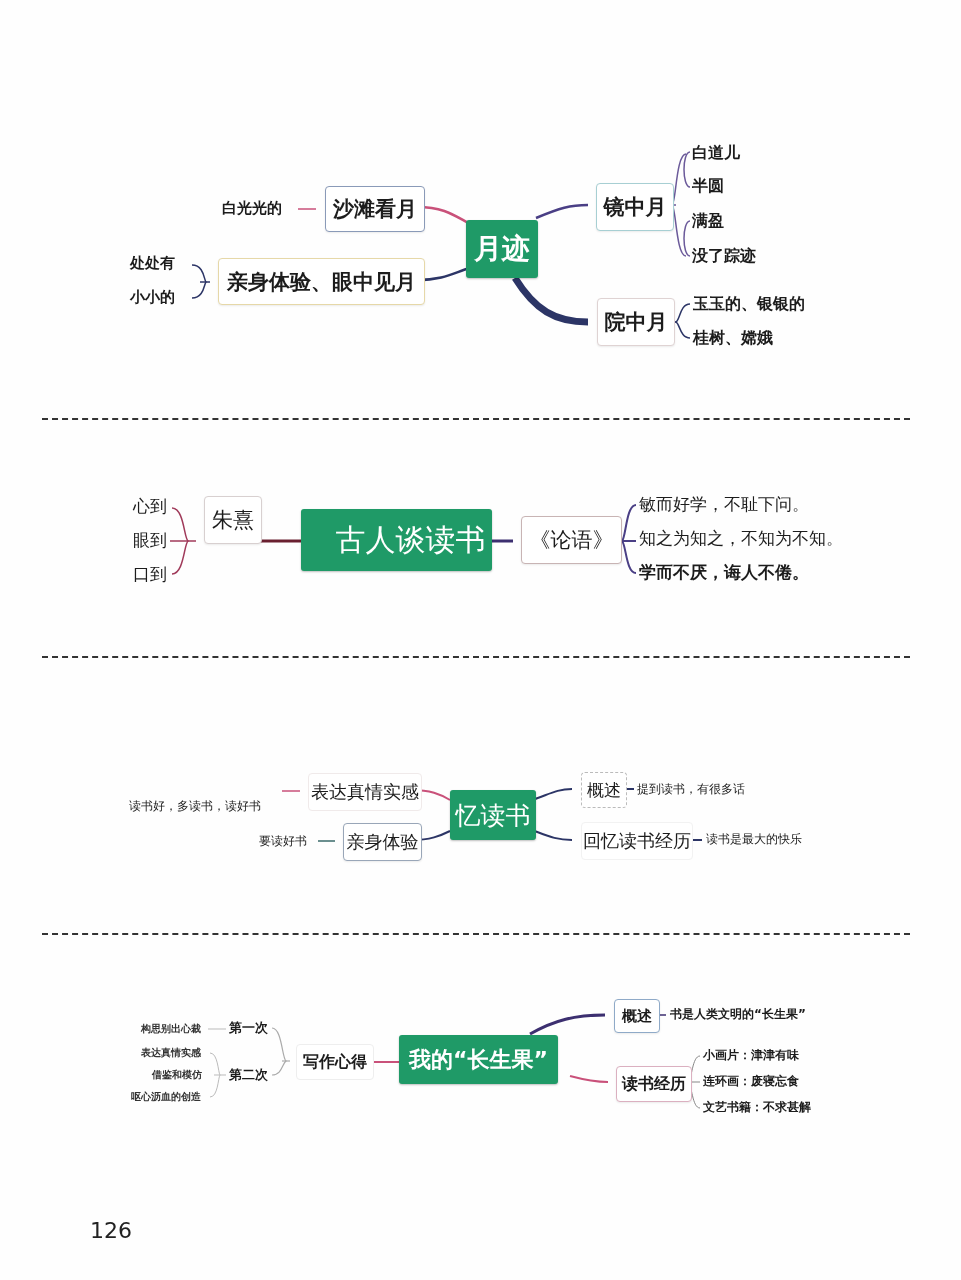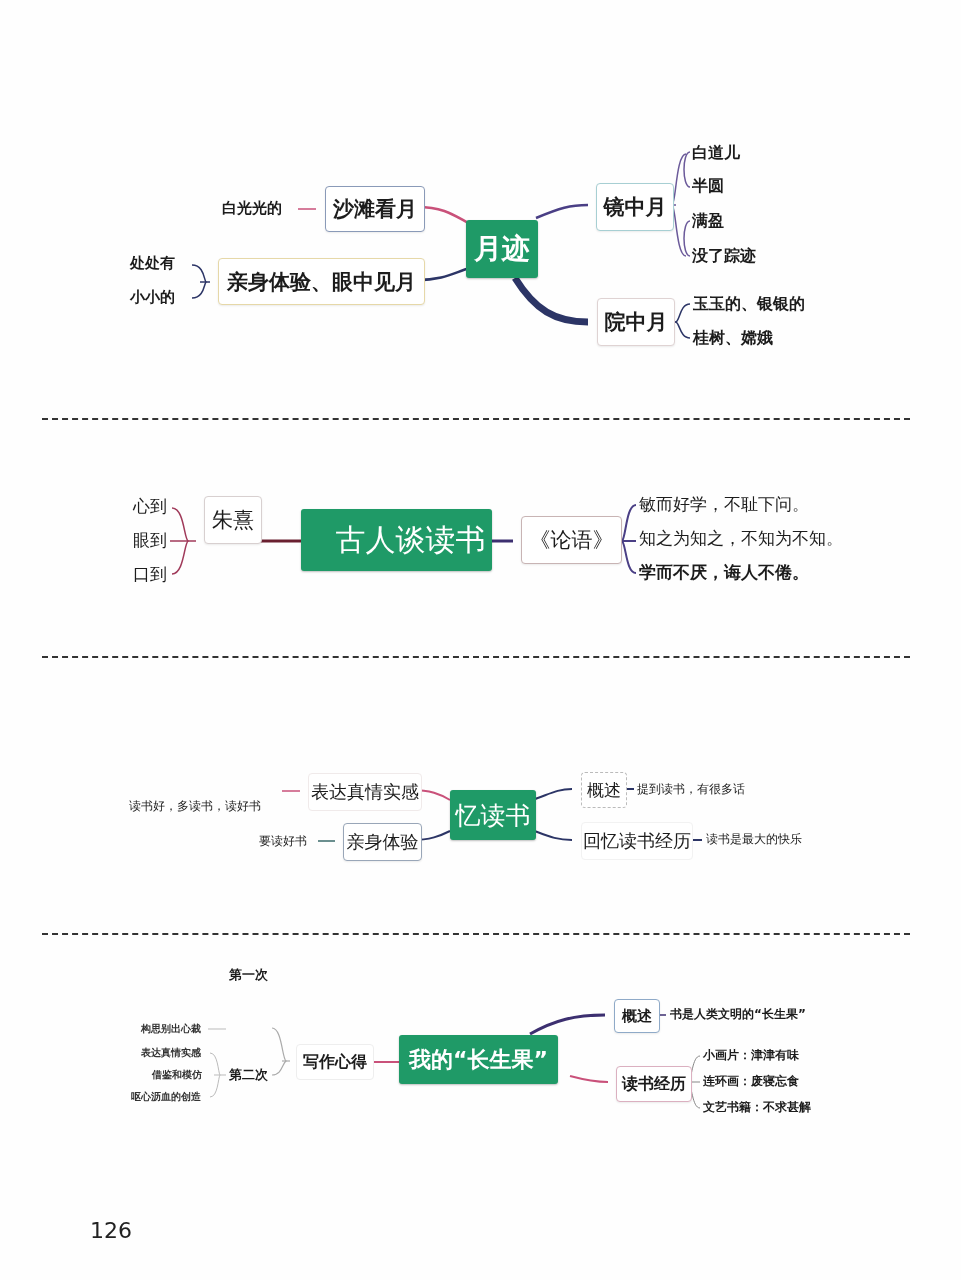--- a/index.html
+++ b/index.html
@@ -126,21 +126,21 @@
   <div class="leaf" style="left:706px;top:833px;font-size:12px;">读书是最大的快乐</div>
 </div>
 
 <div class="divider" style="top:933px;"></div>
 
 <div>
   <div class="root b" style="left:399px;top:1035px;width:159px;height:49px;font-size:22px;">我的“长生果”</div>
 
   <div class="node b" style="left:288px;top:1044px;width:76px;height:34px;font-size:16px;border-color:#eee;box-shadow:none;">写作心得</div>
 
-  <div class="leaf b" style="left:229px;top:968px;font-size:13px;">第一次</div>
+  <div class="leaf b" style="left:229px;top:1022px;font-size:13px;font-family:Liberation Mono, monospace;">第一次</div>
   <div class="leaf b" style="left:141px;top:1024px;font-size:10px;color:#333;">构思别出心裁</div>
 
   <div class="leaf b" style="left:229px;top:1068px;font-size:13px;">第二次</div>
   <div class="leaf b" style="left:141px;top:1048px;font-size:10px;color:#333;">表达真情实感</div>
   <div class="leaf b" style="left:152px;top:1070px;font-size:10px;color:#333;">借鉴和模仿</div>
   <div class="leaf b" style="left:131px;top:1092px;font-size:10px;color:#333;">呕心沥血的创造</div>
 
   <div class="node b" style="left:606px;top:999px;width:44px;height:32px;font-size:15px;border-color:#8faac8;">概述</div>
   <div class="leaf b" style="left:670px;top:1008px;font-size:12px;">书是人类文明的“长生果”</div>
 

